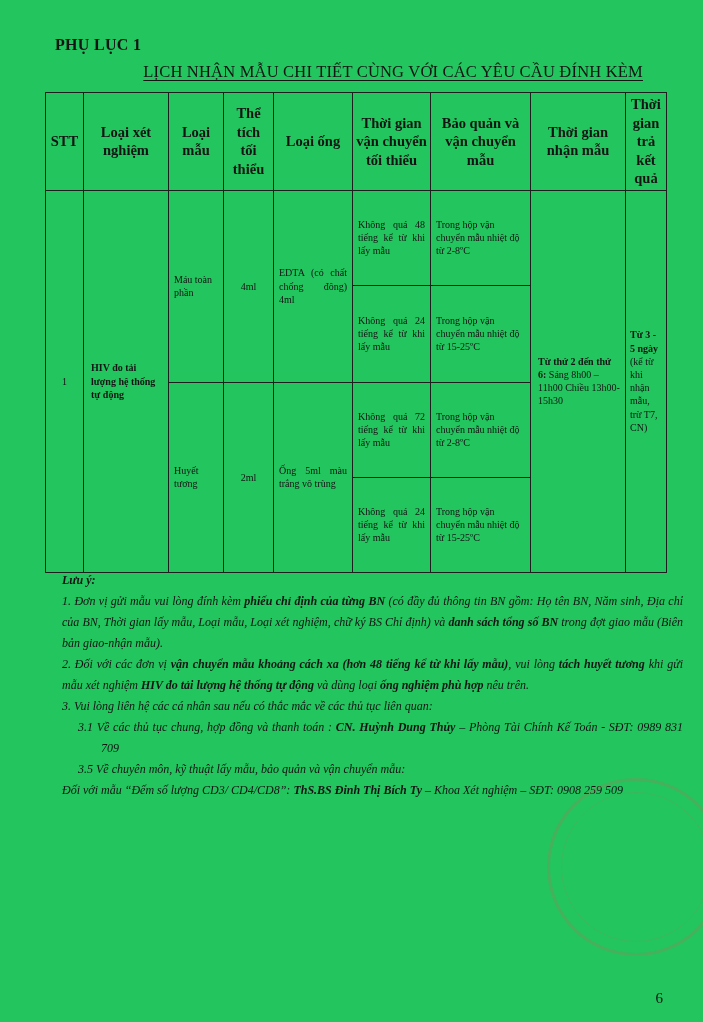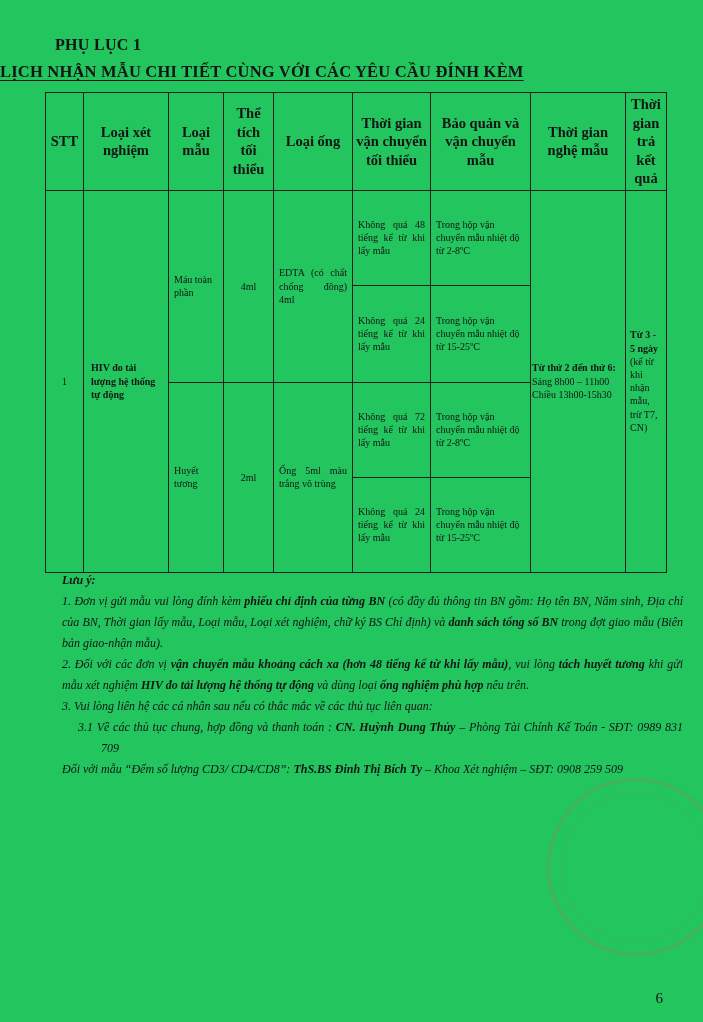--- a/index.html
+++ b/index.html
@@ -11,21 +11,21 @@
     font-family:"Liberation Serif","DejaVu Serif",serif;
     color:#141414;
     overflow:hidden;
   }
   .appendix-label{
     position:absolute;left:55px;top:36px;
     font-weight:bold;font-size:16px;letter-spacing:.3px;
   }
   .main-title{
     position:absolute;left:0;width:643px;top:62px;
-    text-align:left;font-weight:bold;font-size:16.5px;
+    text-align:right;font-weight:normal;font-size:16.5px;
     text-decoration:underline;text-underline-offset:3px;
     letter-spacing:.2px;
   }
   table.sample-table{
     position:absolute;left:45px;top:92px;width:621px;
     border-collapse:collapse;table-layout:fixed;
   }
   .sample-table th,.sample-table td{
     border:1.6px solid #1e1e1e;
     padding:2px 5px;
@@ -39,21 +39,21 @@
   .sample-table td{font-size:10px;line-height:1.32;margin-top:12px;}
   tr.hdr{height:96px;}
   tr.rA{height:95px;} tr.rB{height:97px;} tr.rC{height:95px;} tr.rD{height:95px;}
   td.c-stt{text-align:center;}
   td.c-test{font-weight:bold;text-align:left;padding-left:7px;}
   td.c-sample{text-align:left;}
   td.c-vol{text-align:center;padding-left:2px;padding-right:2px;}
   td.c-tube{text-align:justify;}
   td.c-time{text-align:justify;}
   td.c-storage{text-align:left;}
-  td.c-receive{text-align:left;padding-left:1px;}
+  td.c-receive{text-align:left;padding-left:7px;}
   td.c-return{text-align:left;padding-left:4px;padding-right:3px;}
   .notes{
     position:absolute;left:62px;top:570px;width:621px;
     font-style:italic;font-size:12px;line-height:21px;
   }
   .notes .note-head{font-weight:bold;margin:0;}
   .notes p{margin:0;text-align:justify;}
   .notes p.sub{padding-left:39px;text-indent:-23px;}
   .notes p.hang{padding-left:39px;text-indent:-39px;}
   .notes b{font-weight:bold;}
@@ -94,21 +94,21 @@
     </colgroup>
     <tbody>
         <tr class="hdr">
       <th>STT</th>
       <th>Loại xét nghiệm</th>
       <th>Loại mẫu</th>
       <th>Thể tích tối thiểu</th>
       <th>Loại ống</th>
       <th>Thời gian vận chuyển tối thiểu</th>
       <th>Bảo quản và vận chuyển mẫu</th>
-      <th>Thời gian nghệ mẫu</th>
+      <th>Thời gian nhận mẫu</th>
       <th>Thời gian trả kết quả</th>
     </tr>
     <tr class="rA">
       <td class="c-stt" rowspan="4">1</td>
       <td class="c-test" rowspan="4">HIV đo tải lượng hệ thống tự động</td>
       <td class="c-sample" rowspan="2">Máu toàn phần</td>
       <td class="c-vol" rowspan="2">4ml</td>
       <td class="c-tube" rowspan="2">EDTA (có chất chống đông) 4ml</td>
       <td class="c-time">Không quá 48 tiếng kể từ khi lấy mẫu</td>
       <td class="c-storage">Trong hộp vận chuyển mẫu nhiệt độ từ 2-8ºC</td>
@@ -133,20 +133,21 @@
   </tbody>
     </table>
 
   <div class="notes">
     <p class="note-head">Lưu ý:</p>
     <div id="notes-list">
         <p><span>1. Đơn vị gửi mẫu vui lòng đính kèm </span><b>phiếu chỉ định của từng BN</b><span> (có đầy đủ thông tin BN gồm: Họ tên BN, Năm sinh, Địa chỉ của BN, Thời gian lấy mẫu, Loại mẫu, Loại xét nghiệm, chữ ký BS Chỉ định) và </span><b>danh sách tổng số BN</b><span> trong đợt giao mẫu (Biên bản giao-nhận mẫu).</span></p>
         <p><span>2. Đối với các đơn vị </span><b>vận chuyển mẫu khoảng cách xa (hơn 48 tiếng kể từ khi lấy mẫu)</b><span>, vui lòng </span><b>tách huyết tương</b><span> khi gửi mẫu xét nghiệm </span><b>HIV đo tải lượng hệ thống tự động</b><span> và dùng loại </span><b>ống nghiệm phù hợp</b><span> nêu trên.</span></p>
         <p><span>3. Vui lòng liên hệ các cá nhân sau nếu có thắc mắc về các thủ tục liên quan:</span></p>
         <p class="sub"><span>3.1 Về các thủ tục chung, hợp đồng và thanh toán : </span><b>CN. Huỳnh Dung Thủy</b><span> – Phòng Tài Chính Kế Toán  -  SĐT: 0989 831 709</span></p>
+        <p class="sub"><span>3.5 Về chuyên môn, kỹ thuật lấy mẫu, bảo quản và vận chuyển mẫu:</span></p>
         <p class="hang"><span>Đối với mẫu “Đếm số lượng CD3/ CD4/CD8”: </span><b>ThS.BS Đinh Thị Bích Ty</b><span> – Khoa Xét nghiệm – SĐT: 0908 259 509</span></p>
       </div>
   </div>
 
   <div class="stamp">
       <div class="inner"></div>
     </div>
 
   <div class="page-num">6</div>
 

